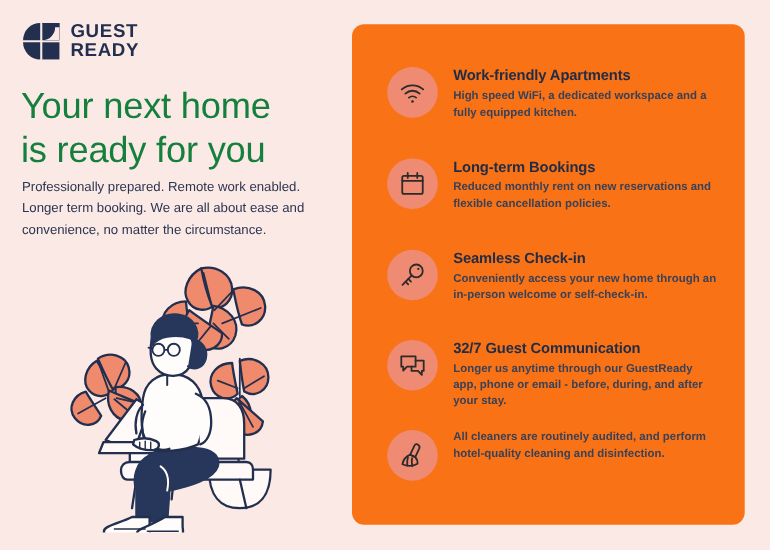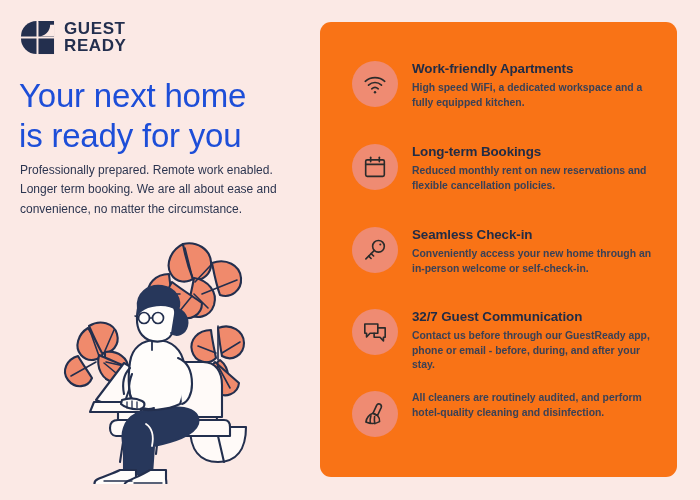--- a/index.html
+++ b/index.html
@@ -54,21 +54,21 @@
   #hero-heading {
     position: absolute;
     left: 19px;
     top: 76px;
     width: 290px;
     margin: 0;
     font-size: 33px;
     font-weight: 300;
     line-height: 1.2;
     letter-spacing: -0.2px;
-    color: #1d4ed8;
+    color: #15803d;
     white-space: pre-line;
   }
   #hero-subtext {
     position: absolute;
     left: 20px;
     top: 161px;
     width: 272px;
     margin: 0;
     font-size: 12px;
     font-weight: 400;
@@ -301,21 +301,21 @@
 
       <li class="feature-row" style="top:285px">
         <span class="feature-icon-badge">
           <svg viewBox="0 0 24 24" fill="none" stroke="#2b2b2b" stroke-width="1.5" stroke-linecap="round" stroke-linejoin="round">
             <path d="M2.6 4.6 H14.6 V13.2 H7.4 L4.2 16.6 V13.2 H2.6 Z"></path>
             <path d="M14.6 8.2 H21.4 V16.8 H19.8 V20.2 L16.6 16.8 H11.2 V13.2"></path>
           </svg>
         </span>
         <div class="feature-text">
           <p class="feature-title">32/7 Guest Communication</p>
-          <p class="feature-desc">Contact us before through our GuestReady app, phone or email - before, during, and after your stay.</p>
+          <p class="feature-desc">Longer us anytime through our GuestReady app, phone or email - before, during, and after your stay.</p>
         </div>
       </li>
 
       <li class="feature-row" style="top:367px">
         <span class="feature-icon-badge">
           <svg viewBox="0 0 24 24" fill="none" stroke="#2b2b2b" stroke-width="1.5" stroke-linecap="round" stroke-linejoin="round">
             <path d="M16.3 2.8 C17.6 3.4 18.2 4.8 17.7 6.1 L14.3 13.4 L10.1 11.4 L13.5 4.1 C14.1 2.8 15.1 2.3 16.3 2.8 Z"></path>
             <path d="M14.3 13.4 L10.1 11.4 C6.4 12.9 4.2 15.6 3.6 19.4 C8 21.4 12.2 21.3 16.2 19 C16.4 16.9 15.8 15 14.3 13.4 Z"></path>
             <path d="M8.2 13.6 C7.5 15.9 7.3 18.2 7.6 20.6"></path>
             <path d="M11.6 14.3 C11.3 16.6 11.3 18.8 11.8 20.9"></path>

